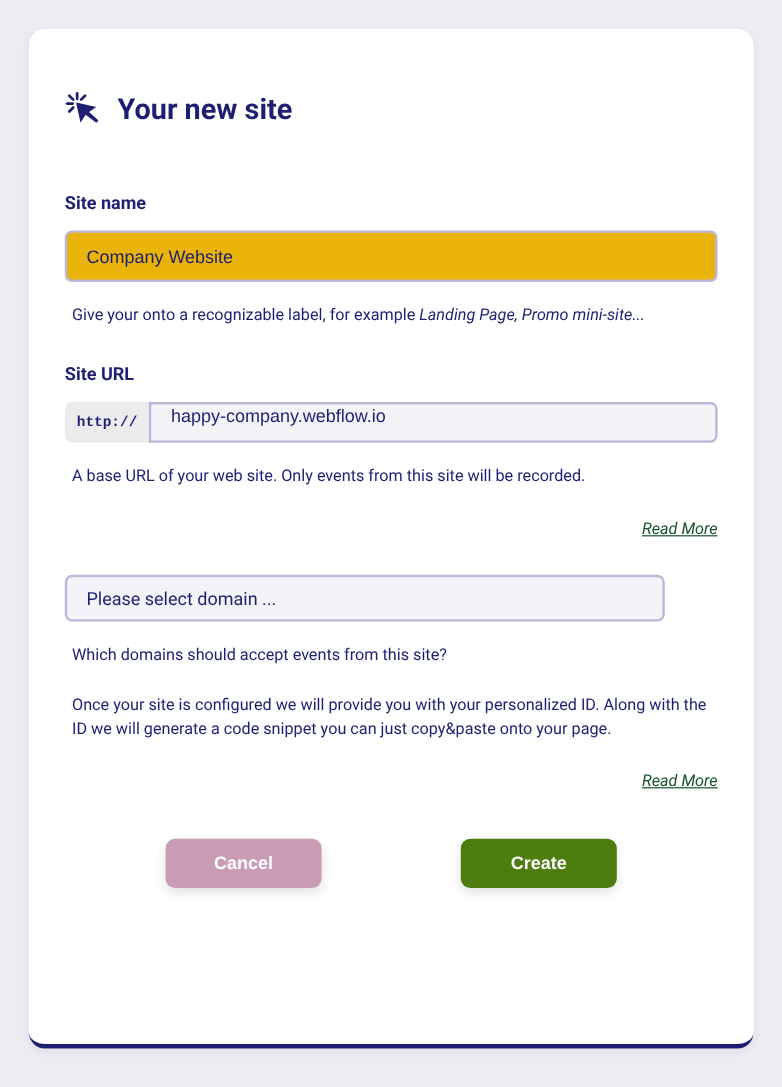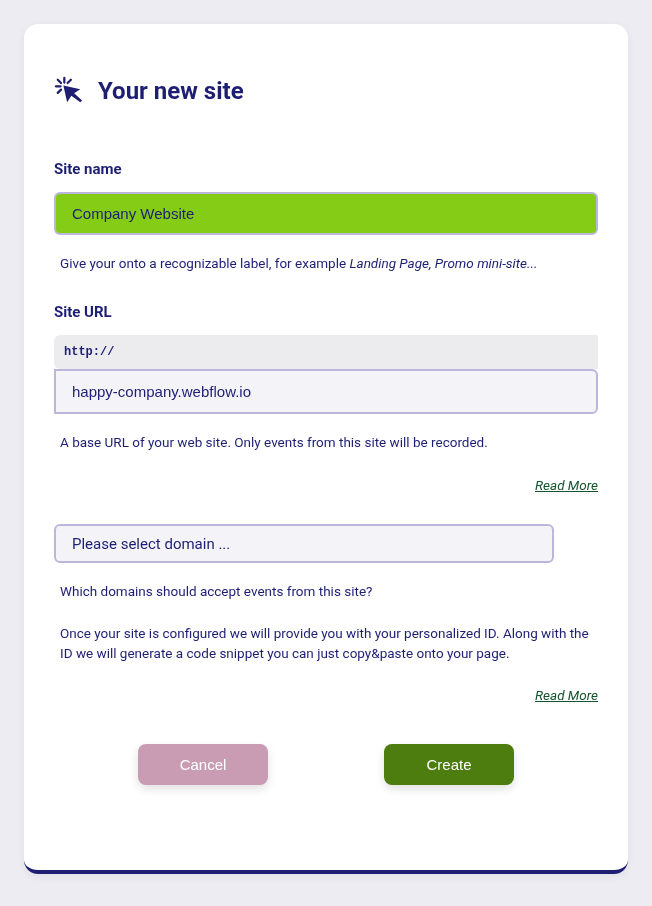--- a/index.html
+++ b/index.html
@@ -41,54 +41,53 @@
     }
     .field-label {
       color: #1e1f73;
       font-size: 15px;
       font-weight: 700;
       margin-bottom: 14px;
     }
     .input-wrap {
       border: 2px solid #bbb7da;
       border-radius: 6px;
-      background: #84cc16;
+      background: #eab308;
       padding: 10px 16px;
       margin-bottom: 18px;
     }
     .input-wrap input {
       border: none;
       background: transparent;
       width: 100%;
       font-size: 15px;
       color: #1e1f73;
       outline: none;
     }
     .url-row {
       display: flex;
       margin-bottom: 18px;
-      flex-direction: column;
     }
     .url-prefix {
       background: #ecebee;
       border-radius: 6px 0 0 6px;
       padding: 10px 10px;
       font-family: "Courier New", monospace;
       font-size: 12px;
       font-weight: 700;
       color: #1e1f73;
       display: flex;
       align-items: center;
     }
     .url-input-wrap {
       flex: 1;
       border: 2px solid #bbb7da;
       border-radius: 0 6px 6px 0;
       background: #f4f3f8;
-      padding: 11px 16px;
+      padding: 0 16px;
     }
     .url-input-wrap input {
       border: none;
       background: transparent;
       width: 100%;
       font-size: 15px;
       color: #1e1f73;
       outline: none;
     }
     .hint {
@@ -137,21 +136,21 @@
       display: flex;
       justify-content: center;
       gap: 116px;
       margin-top: 40px;
     }
     .btn {
       border: none;
       border-radius: 8px;
       padding: 12px 16px;
       font-size: 15px;
-      font-weight: 400;
+      font-weight: 700;
       cursor: pointer;
       min-width: 130px;
       box-shadow: 0 4px 10px rgba(0,0,0,0.12);
     }
     .btn-cancel {
       background: #c99cb4;
       color: #ffffff;
     }
     .btn-create {
       background: #4d7c0f;

